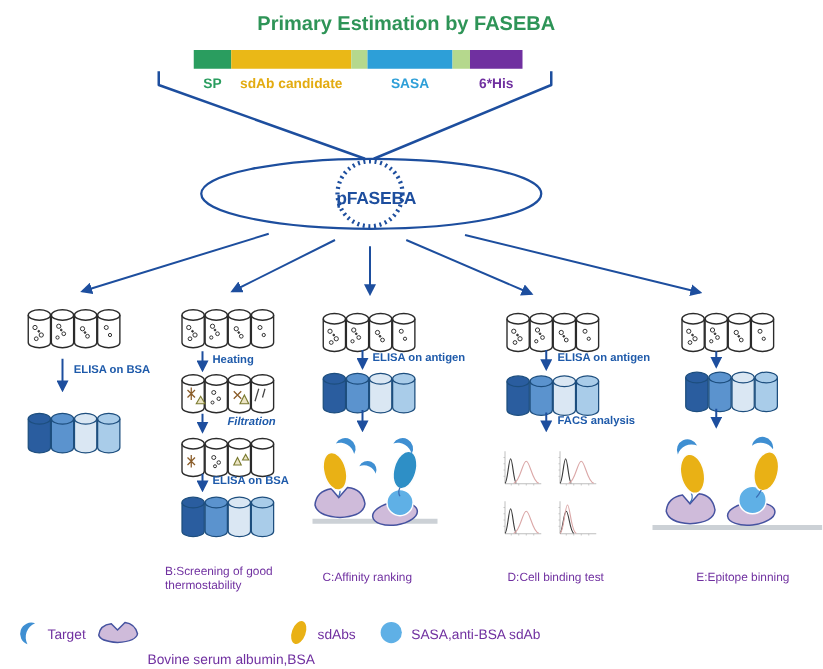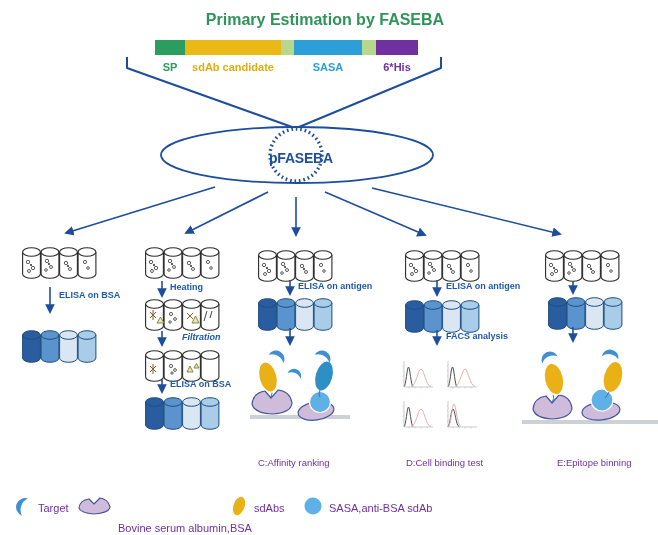--- a/index.html
+++ b/index.html
@@ -226,20 +226,21 @@
 <div class="t plasmid" style="left:269px;top:150px;">pFASEBA</div>
 
 <div class="t step" style="left:59px;top:290px;">ELISA on BSA</div>
 <div class="t step" style="left:170px;top:282px;">Heating</div>
 <div class="t step" style="left:182px;top:332px;font-style:italic;">Filtration</div>
 <div class="t step" style="left:170px;top:379px;">ELISA on BSA</div>
 <div class="t step" style="left:298px;top:281px;">ELISA on antigen</div>
 <div class="t step" style="left:446px;top:281px;">ELISA on antigen</div>
 <div class="t step" style="left:446px;top:331px;">FACS analysis</div>
 
+<div class="t result" style="left:132px;top:452px;width:102px;">B:Screening of good thermostability</div>
 <div class="t result" style="left:258px;top:457px;width:110px;">C:Affinity ranking</div>
 <div class="t result" style="left:406px;top:457px;width:110px;">D:Cell binding test</div>
 <div class="t result" style="left:535px;top:457px;width:110px;padding-left:22px;">E:Epitope binning</div>
 
 <div class="t legend-label" style="left:38px;top:502px;">Target</div>
 <div class="t legend-label" style="left:118px;top:522px;">Bovine serum albumin,BSA</div>
 <div class="t legend-label" style="left:254px;top:502px;">sdAbs</div>
 <div class="t legend-label" style="left:329px;top:502px;">SASA,anti-BSA sdAb</div>
 
 </div>

